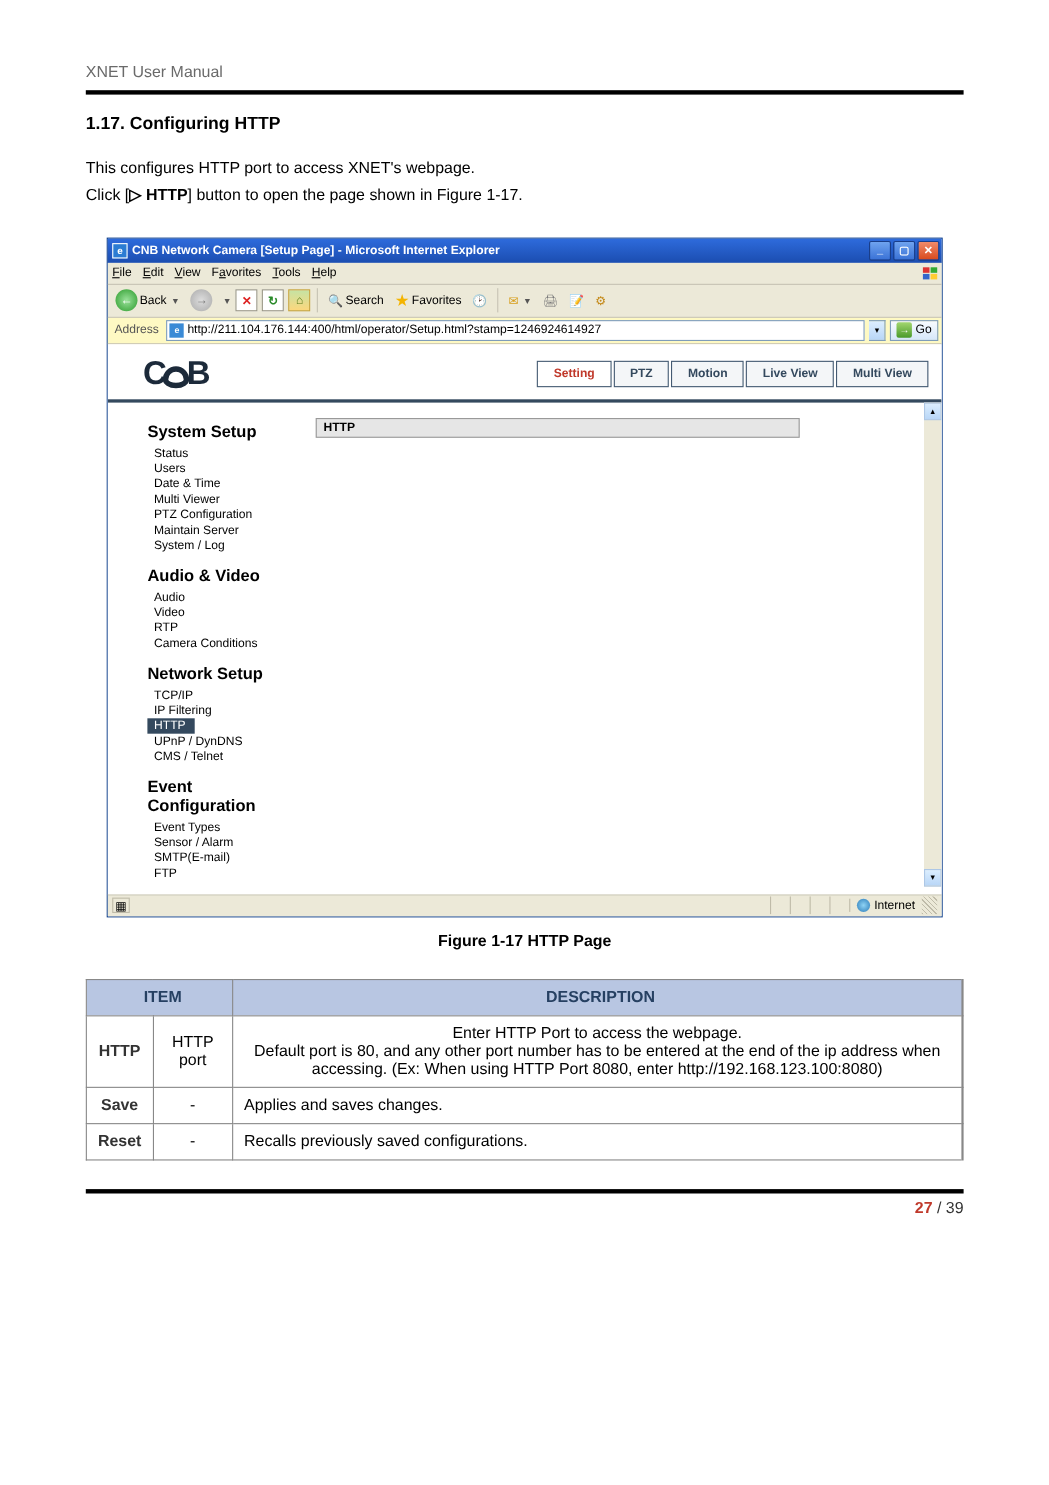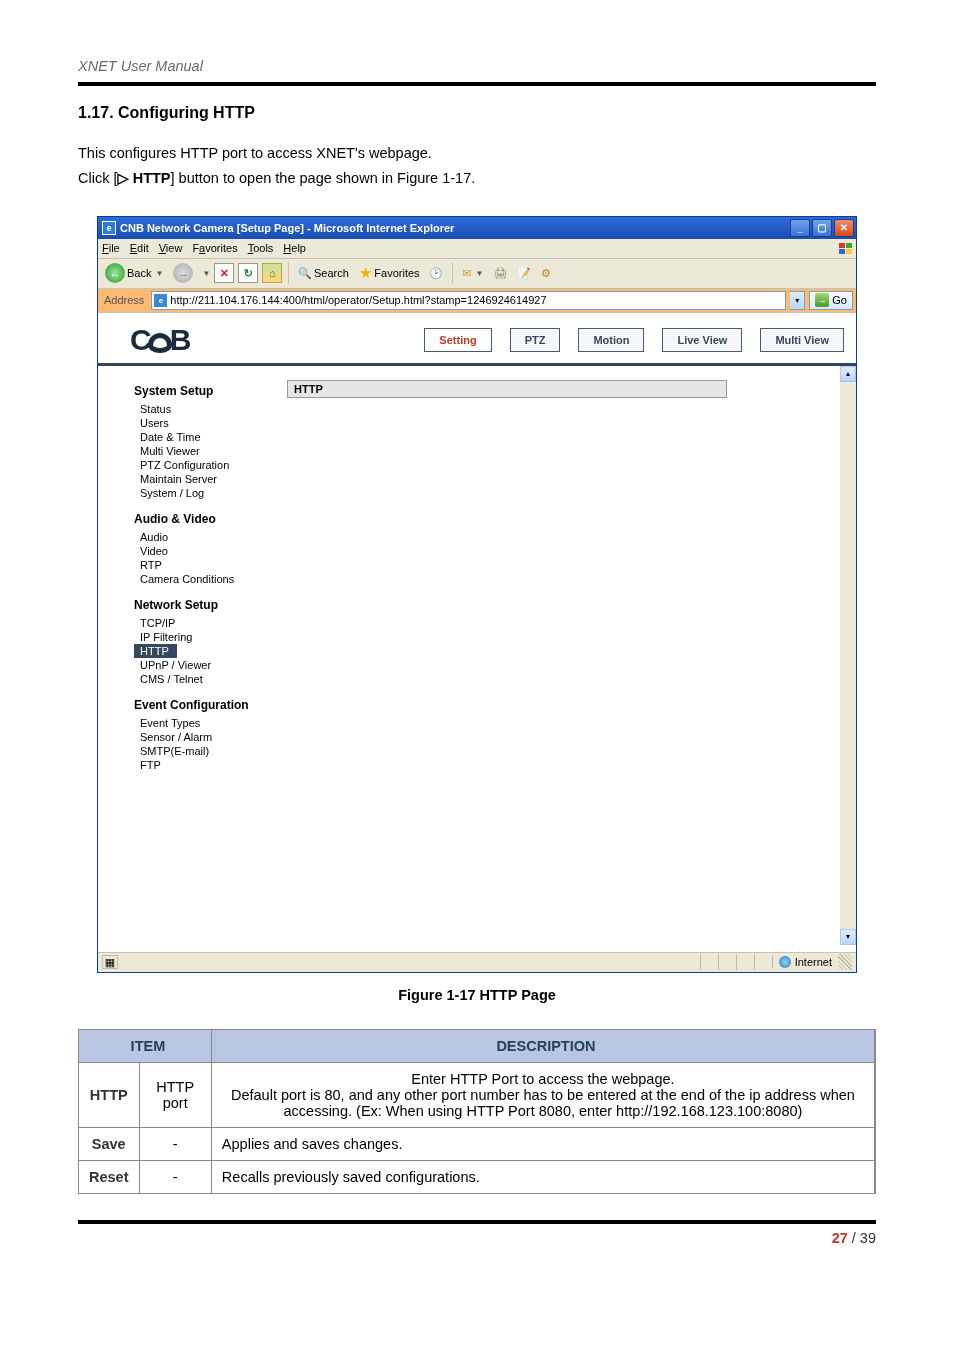--- a/index.html
+++ b/index.html
@@ -5,21 +5,20 @@
   * { box-sizing: border-box; margin: 0; padding: 0; }
   body {
     width: 954px;
     height: 1350px;
     background: #fff;
     font-family: Arial, sans-serif;
     padding: 58px 78px 40px 78px;
     position: relative;
   }
   .header-title {
-    font-style: italic;
     color: #6a6a6a;
     font-size: 14.5px;
     margin-bottom: 8px;
   }
   .thick-rule { border: none; border-top: 4px solid #000; margin-bottom: 18px; }
   .section-title { font-size: 16px; font-weight: bold; margin-bottom: 20px; }
   .body-text { font-size: 14.5px; line-height: 1.55; margin-bottom: 3px; }
   .body-text .tri { font-family: inherit; }
   .body-text b { font-weight: bold; }
 
@@ -95,63 +94,63 @@
   .ico-stop { color:#d22; font-weight:bold;}
   .ico-ref { color:#2a8a2a;font-weight:bold; }
   .ico-home { background:linear-gradient(#c6e3a3,#fcd77d);border:1px solid #c7a53c;color:#5a7a1a;}
   .ico-mag { color:#3366cc; }
   .ico-star { color:#f4b400; font-size:15px;}
   .ico-hist { color:#3a9a3a; }
   .ico-sep { width:1px;height:22px;background:#c6c3b3; margin:0 2px;}
   .caret { font-size:8px; color:#555; margin-left:2px; }
 
   .addrbar {
-    background: #fdba74;
+    background: #fef9c3;
     height: 24px;
     display: flex; align-items: center;
     padding: 0 3px; gap: 4px;
     border-bottom: 1px solid #c6c3b3;
   }
   .addr-lbl { font-size:11px; color:#555; padding:0 3px; }
   .addr-box {
     flex:1; background:#fff; border:1px solid #7f9db9; height:19px;
     display:flex;align-items:center;padding:0 2px;gap:3px;font-size:11px;
   }
   .addr-ie { width:13px;height:13px;background:#3a8ad6;display:flex;align-items:center;justify-content:center;color:#fff;font-size:8px;font-weight:bold;}
   .addr-dd { width:15px;height:19px;border:1px solid #7f9db9;border-left:none;background:linear-gradient(#dceeff,#b8d6f7);display:flex;align-items:center;justify-content:center;font-size:8px;color:#000;}
   .gobtn { height:19px;padding:0 5px;border:1px solid #7f9db9;background:linear-gradient(#f8fbfe,#d6e7f9);display:flex;align-items:center;gap:3px;font-size:11px;}
   .go-ico { width:14px;height:14px;background:linear-gradient(#a2d66f,#4a9a2a);border-radius:2px;display:flex;align-items:center;justify-content:center;color:#fff;font-size:9px;font-weight:bold;}
 
   .content {
-    background:#fff; height:639px; position:relative; overflow:hidden;
+    background:#fff; height:500px; position:relative; overflow:hidden;
   }
   .topnav {
     display:flex;align-items:center;
     padding: 10px 12px 6px 32px;
     border-bottom: 3px solid #34495e;
     gap: 12px;
   }
   .logo {
     font-weight: bold; font-size: 30px; color: #1c2a3a; letter-spacing: -2px;
     display:flex;align-items:center;gap:0;
   }
   .logo .eye { display:inline-block;width:24px;height:20px;border:5px solid #1c2a3a;border-radius:50% 50% 50% 50%/60% 60% 40% 40%;position:relative;top:3px;margin:0 -2px;}
-  .tabs { margin-left:auto; display:flex; gap:18px; }
+  .tabs { margin-left:auto; display:flex; gap:2px; }
   .tab {
     border:1px solid #445a72; padding:5px 14px;font-size:11px;font-weight:bold;color:#34495e;
     background:#f4f6f8;
   }
   .tab.active { background:#fff; color:#c0392b; }
 
   .page-body { display:flex; height:calc(100% - 60px); }
   .sidebar {
     width: 185px; padding: 14px 8px 8px 36px; font-size:11px;
     overflow:hidden;
   }
-  .side-group { font-weight:bold;font-size:12px;margin:12px 0 4px 0; }
+  .side-group { font-weight:bold;font-size:15px;margin:12px 0 4px 0; }
   .side-group:first-child{margin-top:4px;}
   .side-item { padding:1px 0 1px 6px; }
   .side-item.sel { background:#34495e;color:#fff;display:inline-block;padding:1px 8px 1px 6px;}
 
   .panel-area { flex:1; padding: 14px 20px 0 4px; position:relative; }
   .panel {
     width: 440px;
   }
   .panel-h {
     background:#e6e6e6;border:1px solid #999;padding:2px 6px;font-weight:bold;font-size:11px;
@@ -312,21 +311,21 @@
         <div class="side-group">Audio &amp; Video</div>
         <div class="side-item">Audio</div>
         <div class="side-item">Video</div>
         <div class="side-item">RTP</div>
         <div class="side-item">Camera Conditions</div>
 
         <div class="side-group">Network Setup</div>
         <div class="side-item">TCP/IP</div>
         <div class="side-item">IP Filtering</div>
         <div><span class="side-item sel">HTTP</span></div>
-        <div class="side-item">UPnP / Viewer</div>
+        <div class="side-item">UPnP / DynDNS</div>
         <div class="side-item">CMS / Telnet</div>
 
         <div class="side-group">Event Configuration</div>
         <div class="side-item">Event Types</div>
         <div class="side-item">Sensor / Alarm</div>
         <div class="side-item">SMTP(E-mail)</div>
         <div class="side-item">FTP</div>
       </div>
       <div class="panel-area">
         <div class="panel">

